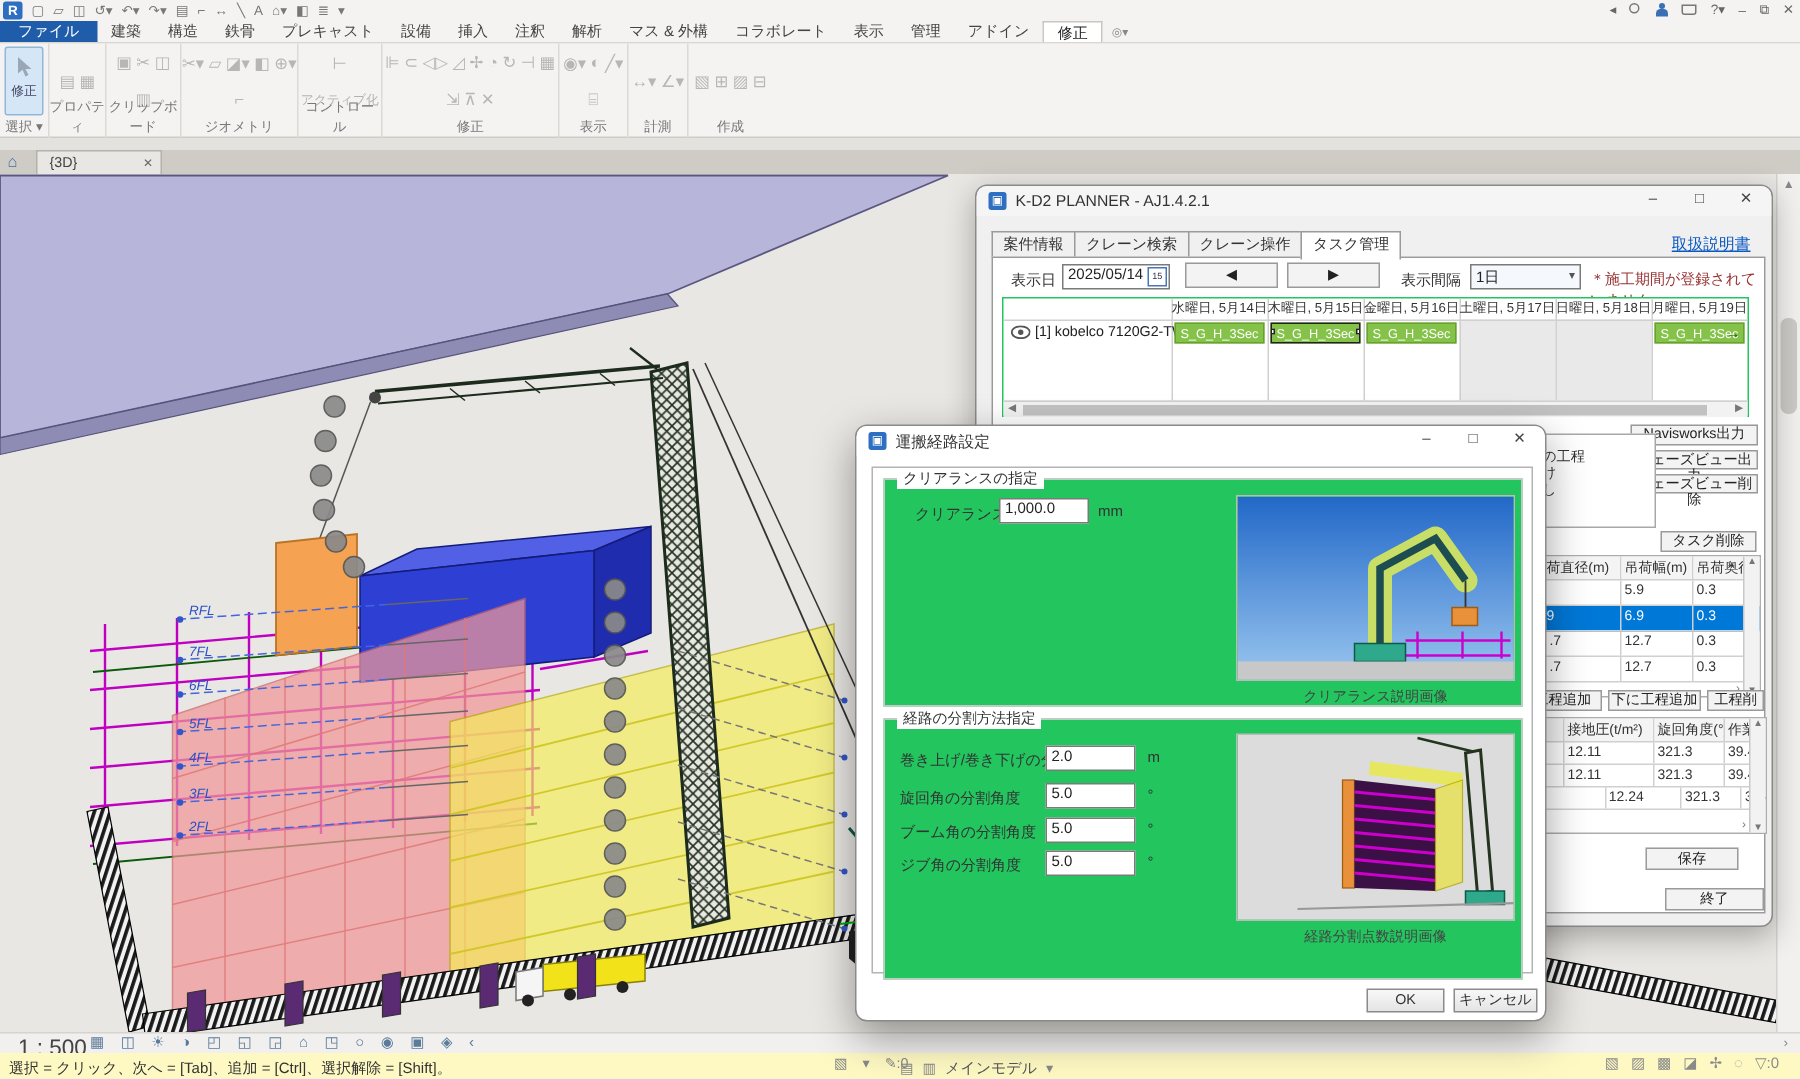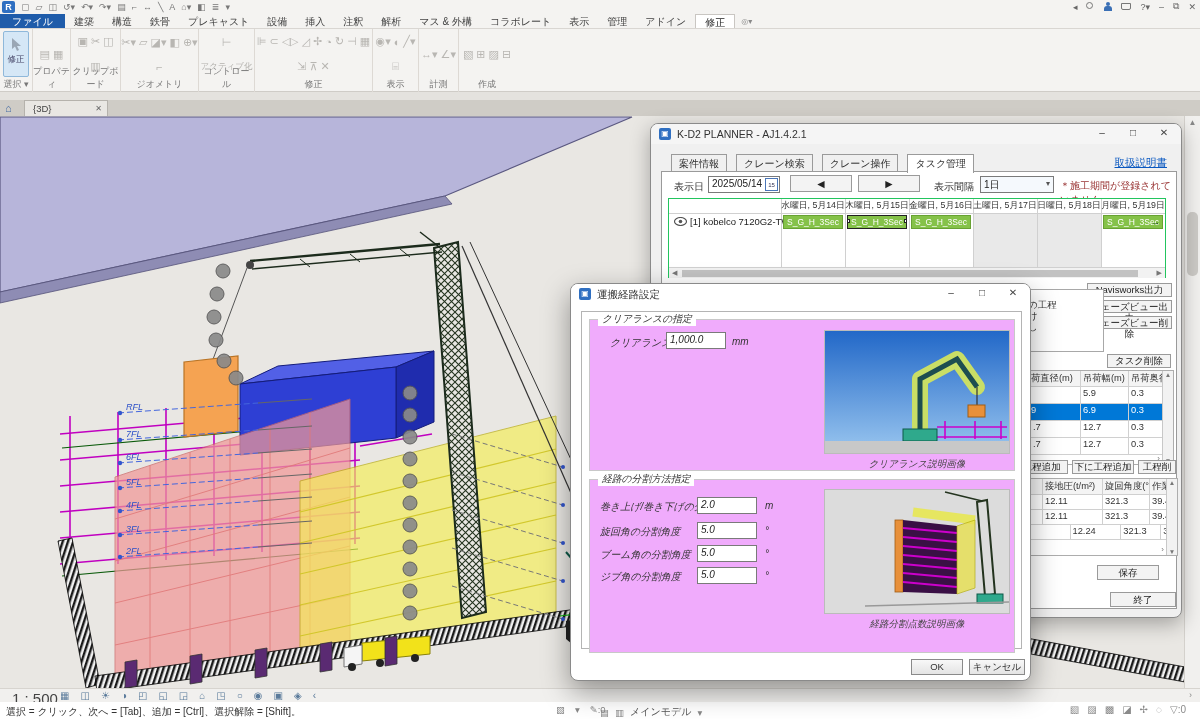--- a/index.html
+++ b/index.html
@@ -53,41 +53,41 @@
   #vscroll .thumb { position:absolute; left:2px; top:96px; width:11px; height:64px; background:#cbc9c5; border-radius:5px; }
 
   
   #viewbar { position:absolute; left:0; top:688px; width:1200px; height:14px; background:#f1f0ee; border-top:1px solid #d7d4cf; }
   #viewbar .scale { position:absolute; left:12px; top:1px; font-size:15px; color:#444; }
   #viewbar .vicons { position:absolute; left:60px; top:0; display:flex; gap:11px; }
   #viewbar .vicons span { font-size:10px; color:#5b7b9b; line-height:14px; }
   #viewbar .endarr { position:absolute; right:8px; top:1px; font-size:9px; color:#888; }
 
   
-  #statusbar { position:absolute; left:0; top:702px; width:1200px; height:17px; background:#ffffff; }
+  #statusbar { position:absolute; left:0; top:702px; width:1200px; height:17px; background:#fef9c3; }
   #statusbar .hint { position:absolute; left:6px; top:3px; font-size:10px; color:#333; }
   .sb-ic { font-size:9.5px; color:#888; }
   #sb-mid { position:absolute; left:556px; top:2px; display:flex; gap:10px; align-items:center; }
   #sb-model { position:absolute; left:600px; top:3px; display:flex; gap:6px; align-items:center; }
   #sb-model .lbl { font-size:10px; color:#555; }
   #sb-right { position:absolute; right:14px; top:2px; display:flex; gap:8px; align-items:center; }
   #sb-right span { font-size:10px; color:#8a8a8a; }
 
   
   .win { position:absolute; background:#f0f0f0; border:1px solid #8a8a8a; border-radius:8px; overflow:hidden; }
   .wtitle { position:relative; height:20px; background:#f5f5f5; }
   .wtitle .appic { position:absolute; left:8px; top:4px; width:12px; height:12px; background:#2f6fc1; border-radius:2px; color:#fff; font-size:8px; text-align:center; line-height:12px; }
   .wtitle .ttl { position:absolute; left:26px; top:4px; font-size:10.5px; color:#333; }
   .wctl { position:absolute; right:10px; top:3px; display:flex; gap:17px; }
   .wctl span { font-size:10px; color:#444; width:14px; text-align:center; }
 
   
   #planner { left:650px; top:123px; width:532px; height:495px; z-index:10; box-shadow:0 6px 20px rgba(0,0,0,.30); }
   .ptabs { position:absolute; left:10px; top:30px; height:18px; display:flex; }
-  .ptab { border:1px solid #9a9a9a; border-bottom:none; background:#f0f0f0; font-size:10px; padding:0 7px; line-height:17px; margin-right:-1px;margin-left:10px; }
+  .ptab { border:1px solid #9a9a9a; border-bottom:none; background:#f0f0f0; font-size:10px; padding:0 7px; line-height:17px; margin-right:-1px; }
   .ptab.active { background:#fff; position:relative; z-index:2; height:19px; }
   .plink { position:absolute; right:14px; top:32px; font-size:10.5px; color:#0a58c0; text-decoration:underline; }
   .tabpage { position:absolute; left:10px; top:47px; width:516px; height:438px; background:#fff; border:1px solid #9a9a9a; }
   .flabel { font-size:10px; color:#333; }
   .tbox { border:1px solid #7a7a7a; background:#fff; font-size:10px; color:#222; padding:1px 3px; }
   .wbtn { background:#f3f3f3; border:1px solid #9a9a9a; font-size:9.5px; color:#222; text-align:center; }
   .warn { color:#993333; font-size:10px; }
   
   .sched { position:absolute; left:6px; top:26px; width:498px; height:80px; background:#fff; border:1px solid #22c55e; }
   .shade { position:absolute; top:14px; height:54px; width:64px; background:#e9e9e9; }
@@ -109,21 +109,21 @@
   .thead .tcell { background:#f4f4f4; }
   .trow.sel { background:#0078d7; color:#fff; }
   .vsb { position:absolute; right:0; top:0; width:11px; background:#f2f2f2; border-left:1px solid #c8c8c8; }
   .vsb .a { display:block; text-align:center; font-size:6.5px; color:#777; }
   .tmore { position:absolute; right:13px; font-size:8px; color:#777; }
   .fragbox { position:absolute; background:#fff; border:1px solid #a8a8a8; font-size:9.5px; line-height:11px; color:#333; padding:9px 0 0 3px; }
 
   
   #dlg { left:570px; top:283px; width:461px; height:398px; background:#fff; z-index:30; box-shadow:0 10px 28px rgba(0,0,0,.38); }
   #dlg .inner { position:absolute; left:10px; top:27px; width:441px; height:338px; border:1px solid #b4b4b4; background:#fff; }
-  .grp { position:absolute; border:1px solid #c8c8c8; background:#f0abfc;font-style:italic; }
+  .grp { position:absolute; border:1px solid #c8c8c8; background:#22c55e; }
   .grp .legend { position:absolute; left:8px; top:-7px; background:#fff; padding:0 4px; font-size:9.8px; color:#333; }
   .imgcap { position:absolute; width:186px; text-align:center; font-size:9.5px; color:#444; }
   .dimg { position:absolute; width:186px; height:124px; border:1px solid #bbb; overflow:hidden; }
   .okbtn { position:absolute; height:16px; background:linear-gradient(#f8f8f8,#e4e4e4); border:1px solid #8a8a8a; font-size:9.5px; text-align:center; line-height:14px; }
 </style>
 </head>
 <body>
 
 <div id="root">
 

